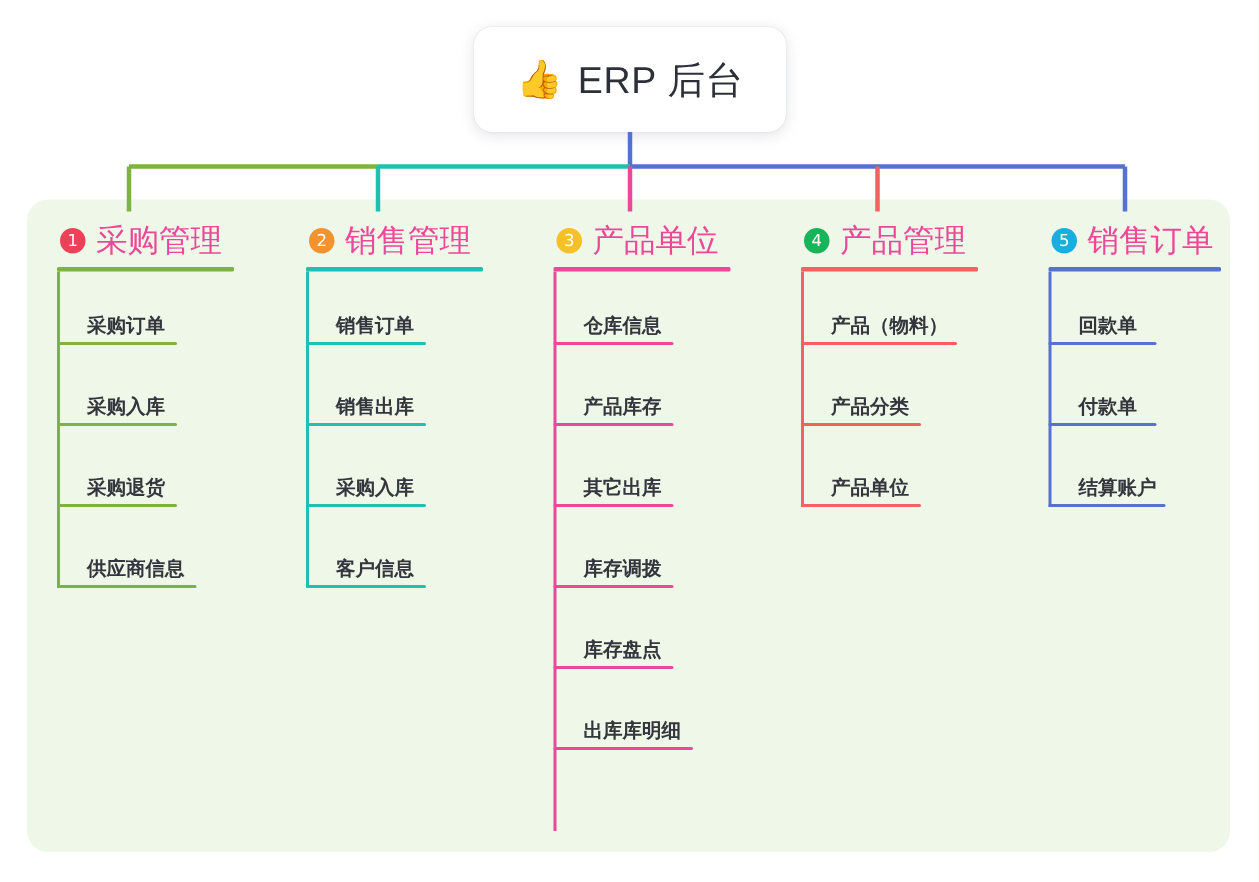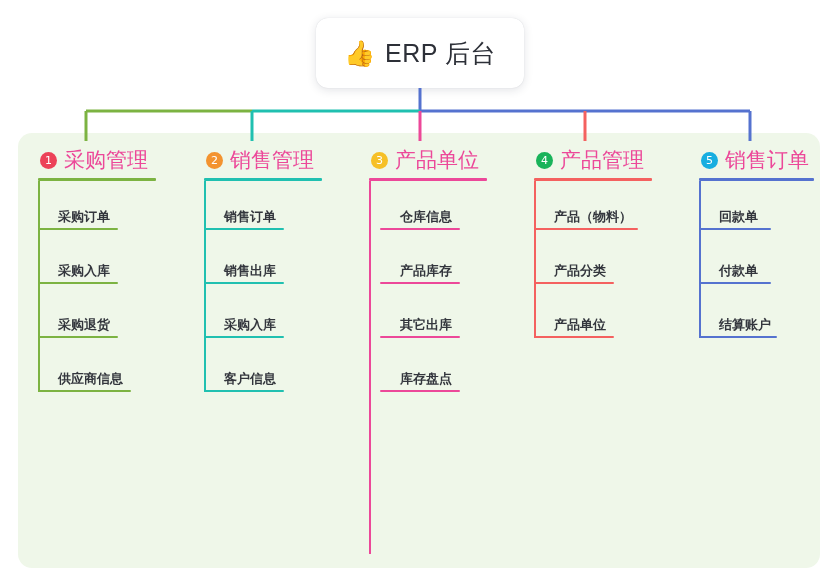--- a/index.html
+++ b/index.html
@@ -145,37 +145,45 @@
             <div class="item-rule" style="width: 80px; background: rgb(32, 192, 176);"></div>
           </div>
         </div>
       </div>
       <div class="col" style="left: 369px; width: 160px;">
         <div class="col-head">
           <span class="badge" style="background: rgb(246, 192, 39);">3</span>
           <span class="col-title">产品单位</span>
         </div>
         <div class="head-rule" style="width: 118px; background: rgb(236, 72, 153);"></div>
-        <div class="items" style="height: 378px; padding-left: 11px;">
+        <div class="items" style="height: 378px;">
           <div class="spine" style="height: 373px; background: rgb(236, 72, 153);"></div>
           <div class="item">
             <span class="item-label">仓库信息</span>
             <div class="item-rule" style="width: 80px; background: rgb(236, 72, 153);"></div>
           </div>
           <div class="item">
             <span class="item-label">产品库存</span>
             <div class="item-rule" style="width: 80px; background: rgb(236, 72, 153);"></div>
           </div>
           <div class="item">
             <span class="item-label">其它出库</span>
             <div class="item-rule" style="width: 80px; background: rgb(236, 72, 153);"></div>
           </div>
           <div class="item">
+            <span class="item-label">库存调拨</span>
+            <div class="item-rule" style="width: 80px; background: rgb(236, 72, 153);"></div>
+          </div>
+          <div class="item">
             <span class="item-label">库存盘点</span>
             <div class="item-rule" style="width: 80px; background: rgb(236, 72, 153);"></div>
+          </div>
+          <div class="item">
+            <span class="item-label">出库库明细</span>
+            <div class="item-rule" style="width: 93px; background: rgb(236, 72, 153);"></div>
           </div>
         </div>
       </div>
       <div class="col" style="left: 534px; width: 150px;">
         <div class="col-head">
           <span class="badge" style="background: rgb(25, 179, 90);">4</span>
           <span class="col-title">产品管理</span>
         </div>
         <div class="head-rule" style="width: 118px; background: rgb(244, 97, 95);"></div>
         <div class="items" style="height: 162px;">

